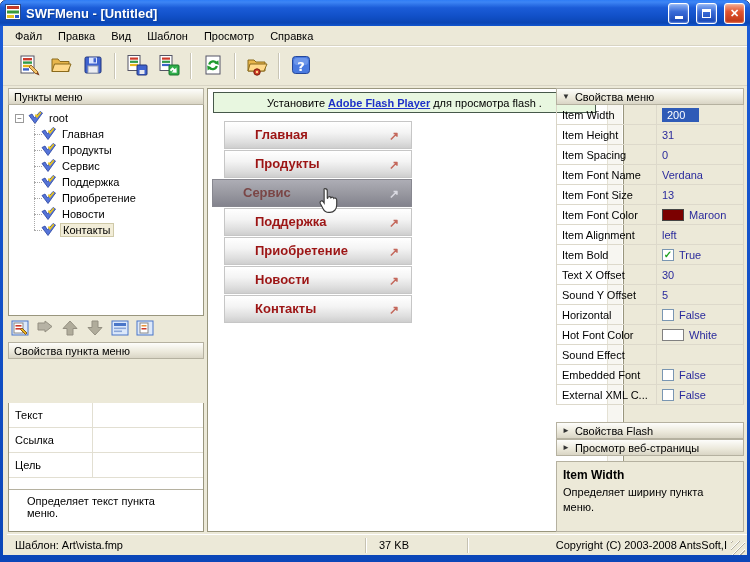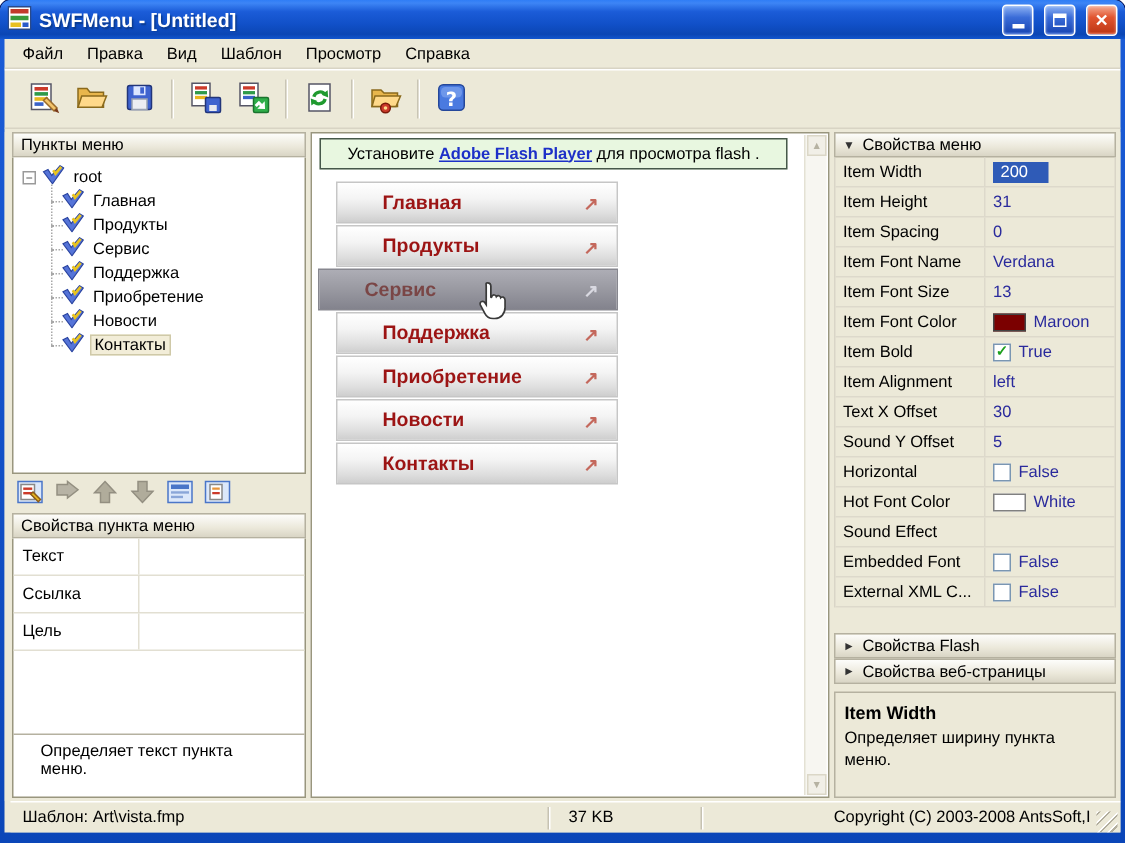--- a/index.html
+++ b/index.html
@@ -61,29 +61,29 @@
   .tree-row:before { content:""; position:absolute; left:-7px; top:8px; width:8px;
     border-top:1px dotted #a8a8a8; }
   .tree-label { padding:0 2px; }
   .tree-label.sel { background:#f2edd8; border:1px solid #cfc9a8; }
 
   #tree-btnrow { height:26px; display:flex; align-items:center; gap:3px; padding:3px 1px; }
   .tbtn { width:22px; height:20px; display:flex; align-items:center; justify-content:center;
           background:transparent; border:none; }
 
   #item-props-box { flex:1; background:#fff; border:1px solid #99967e; border-top:none;
-                    display:flex; flex-direction:column; }
+                    display:flex; flex-direction:column;margin-top:44px; }
   .lrow { height:25px; border-bottom:1px solid #e2dfd2; display:flex; }
   .lrow .lab { width:84px; padding:6px 0 0 6px; border-right:1px solid #e2dfd2; }
   .lrow .val { flex:1; }
   #left-filler { flex:1; }
   #left-desc { border-top:1px solid #b5b1a0; height:42px; padding:5px 18px; }
 
   
-  #center-panel { position:absolute; left:204px; top:0; width:346px; bottom:2px;
+  #center-panel { position:absolute; left:204px; top:0; width:417px; bottom:2px;
                   background:#fff; border:1px solid #99967e; }
   #notice { position:absolute; left:5px; top:3px; right:27px; height:21px;
     background:#e8f7e0; border:1px solid #46584a; display:flex; align-items:center;
     justify-content:center; gap:3px; white-space:nowrap; }
   #notice a { color:#1d30c8; font-weight:bold; text-decoration:underline; }
   #menu-preview { position:absolute; left:4px; top:32px; width:202px; }
   .mitem { height:28px; margin:0 0 1px 12px; width:188px; position:relative;
     background:linear-gradient(180deg,#ffffff 0%,#f4f4f4 40%,#dedede 78%,#cecece 100%);
     border:1px solid #c6c6c6; color:#9c1414; font-weight:bold; font-size:13px;
     line-height:26px; padding-left:30px; }
@@ -433,30 +433,30 @@
               </span>
             </div>
             <div class="rrow">
               <span class="lab">Item Font Color</span>
               <span class="val">
                 <span class="swatch" style="background: rgb(123, 0, 0);"></span>
                 <span>Maroon</span>
               </span>
             </div>
             <div class="rrow">
+              <span class="lab">Item Alignment</span>
+              <span class="val">
+                <span>left</span>
+              </span>
+            </div>
+            <div class="rrow">
               <span class="lab">Item Bold</span>
               <span class="val">
                 <span class="cb">✓</span>
                 <span>True</span>
-              </span>
-            </div>
-            <div class="rrow">
-              <span class="lab">Item Alignment</span>
-              <span class="val">
-                <span>left</span>
               </span>
             </div>
             <div class="rrow">
               <span class="lab">Text X Offset</span>
               <span class="val">
                 <span>30</span>
               </span>
             </div>
             <div class="rrow">
               <span class="lab">Sound Y Offset</span>
@@ -498,21 +498,21 @@
                 <span>False</span>
               </span>
             </div>
           </div>
         <div class="panel-header collapse-header" id="flash-header">
           <span class="tri">►</span>
           <span>Свойства Flash</span>
         </div>
         <div class="panel-header collapse-header">
           <span class="tri">►</span>
-          <span>Свойства веб-страницы</span>
+          <span>Просмотр веб-страницы</span>
         </div>
         <div id="rdesc">
           <div class="dtitle">Item Width</div>
           <div>Определяет ширину пункта меню.</div>
         </div>
       </div>
 
     </div>
 
     <div id="statusbar">

